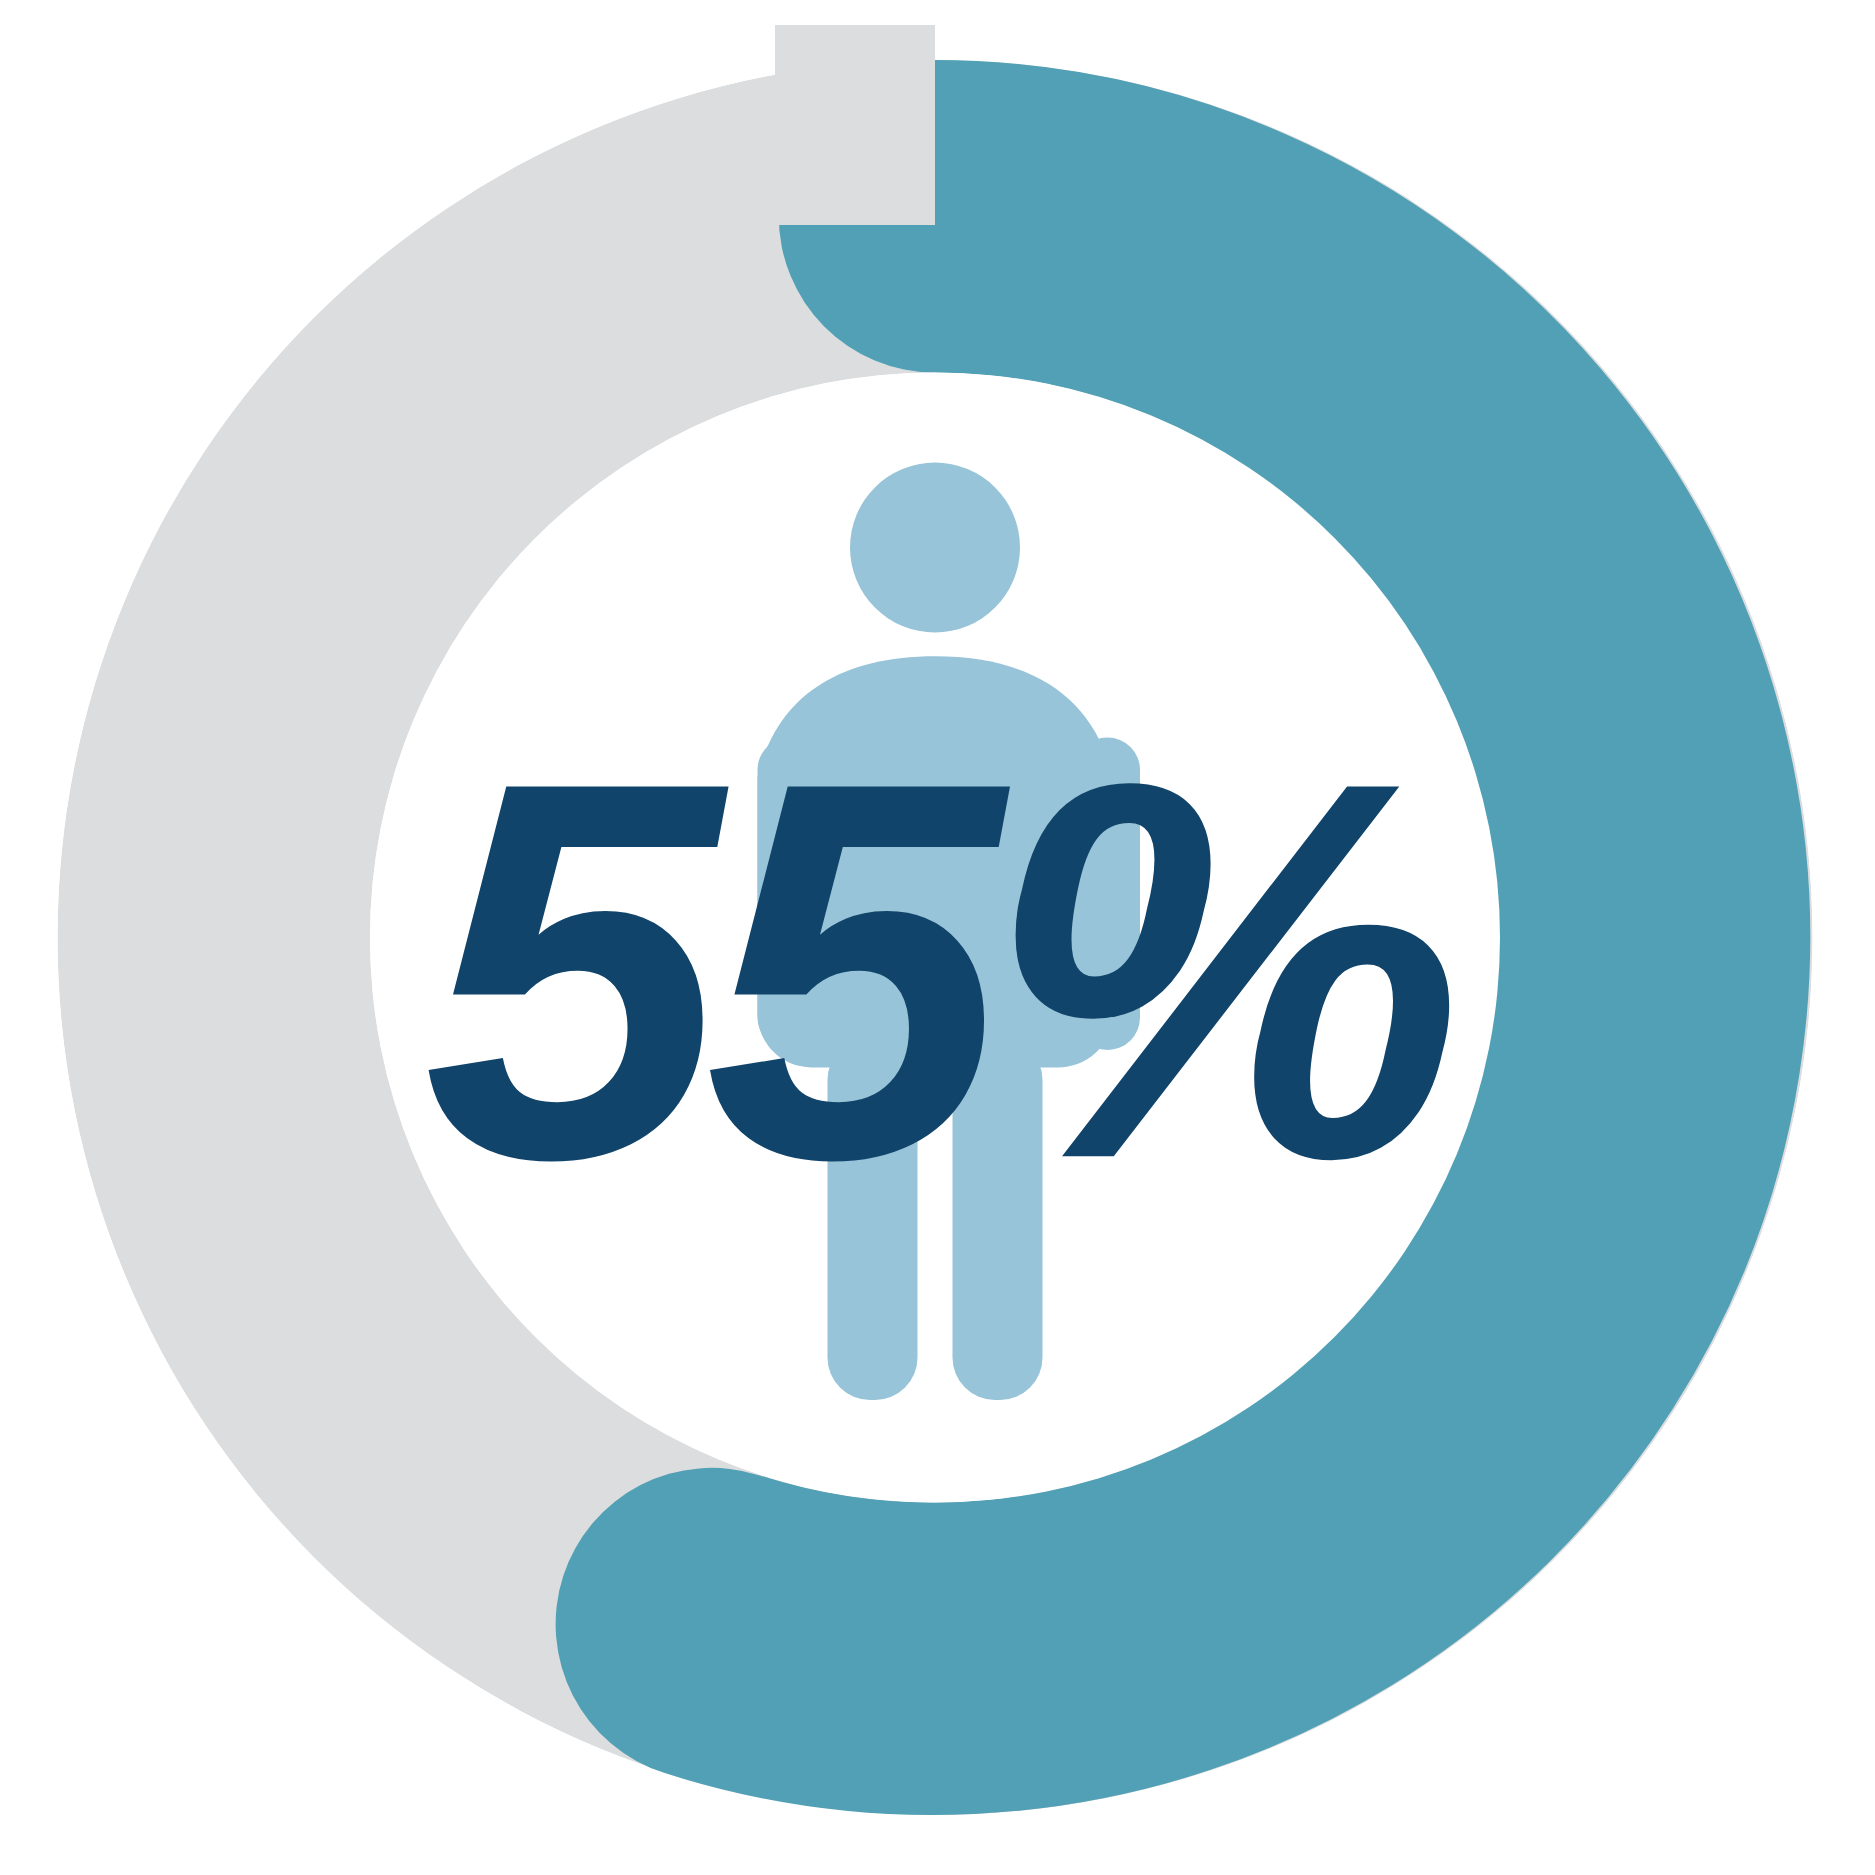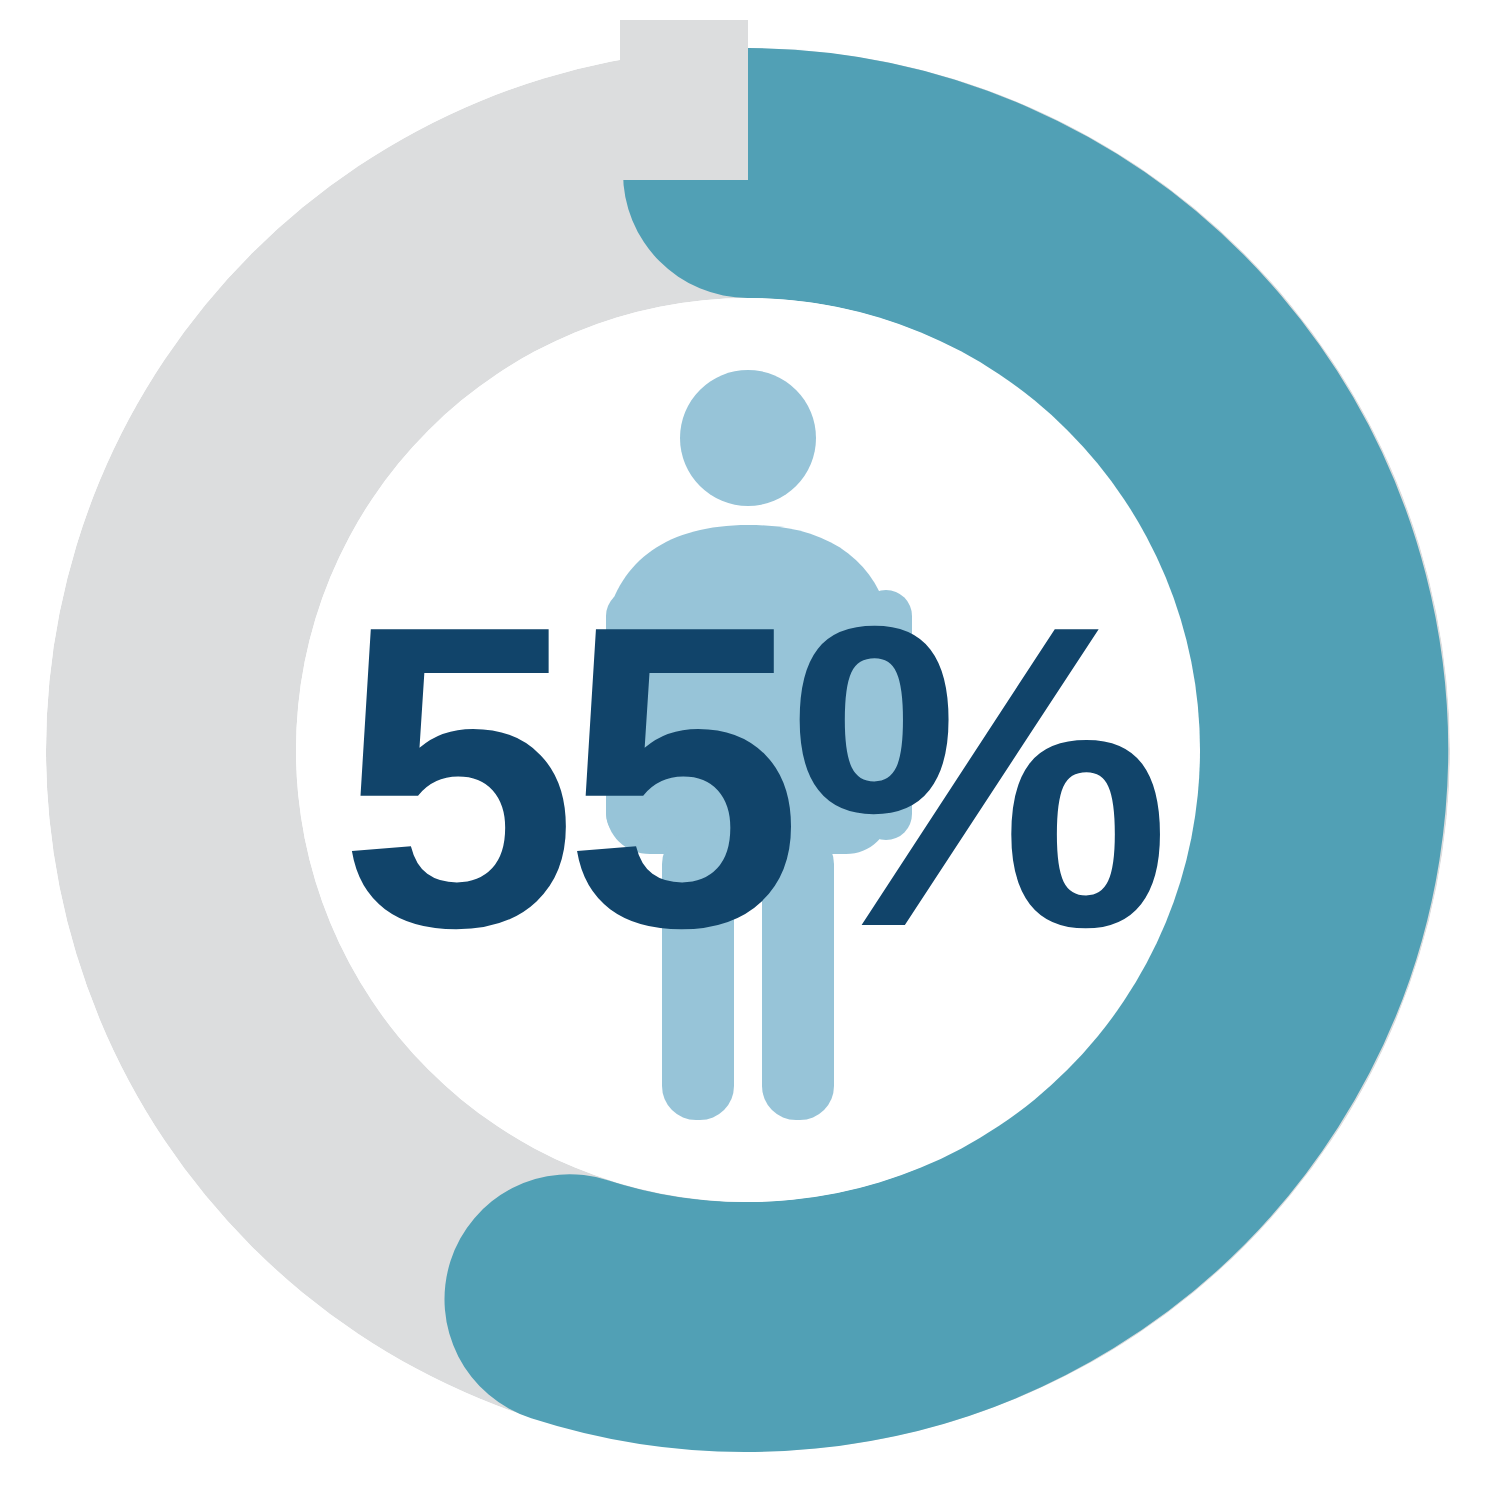--- a/index.html
+++ b/index.html
@@ -12,20 +12,21 @@
     width: 1500px;
     height: 1500px;
     font-family: "Liberation Sans", sans-serif;
     overflow: hidden;
   }
   #stage {
     position: relative;
     width: 1500px;
     height: 1500px;
     background: #ffffff;
+    font-style: italic;
   }
   
   .gauge-svg {
     position: absolute;
     left: 0;
     top: 0;
     width: 1500px;
     height: 1500px;
     display: block;
   }

